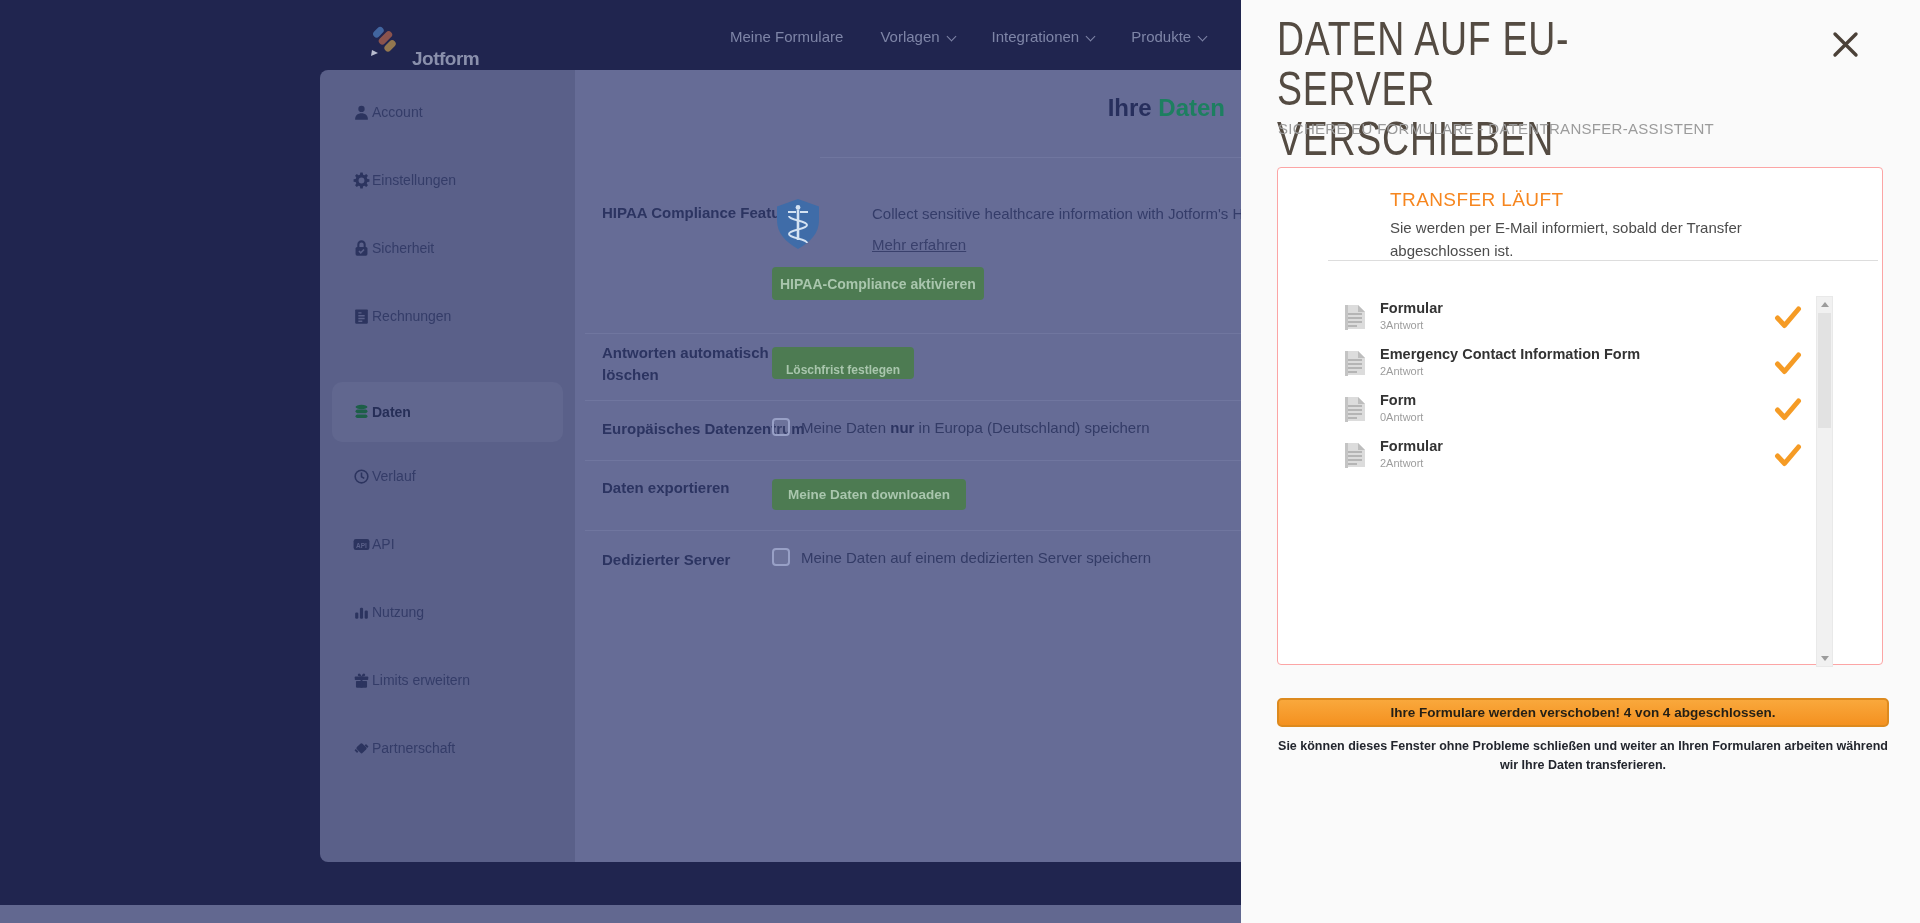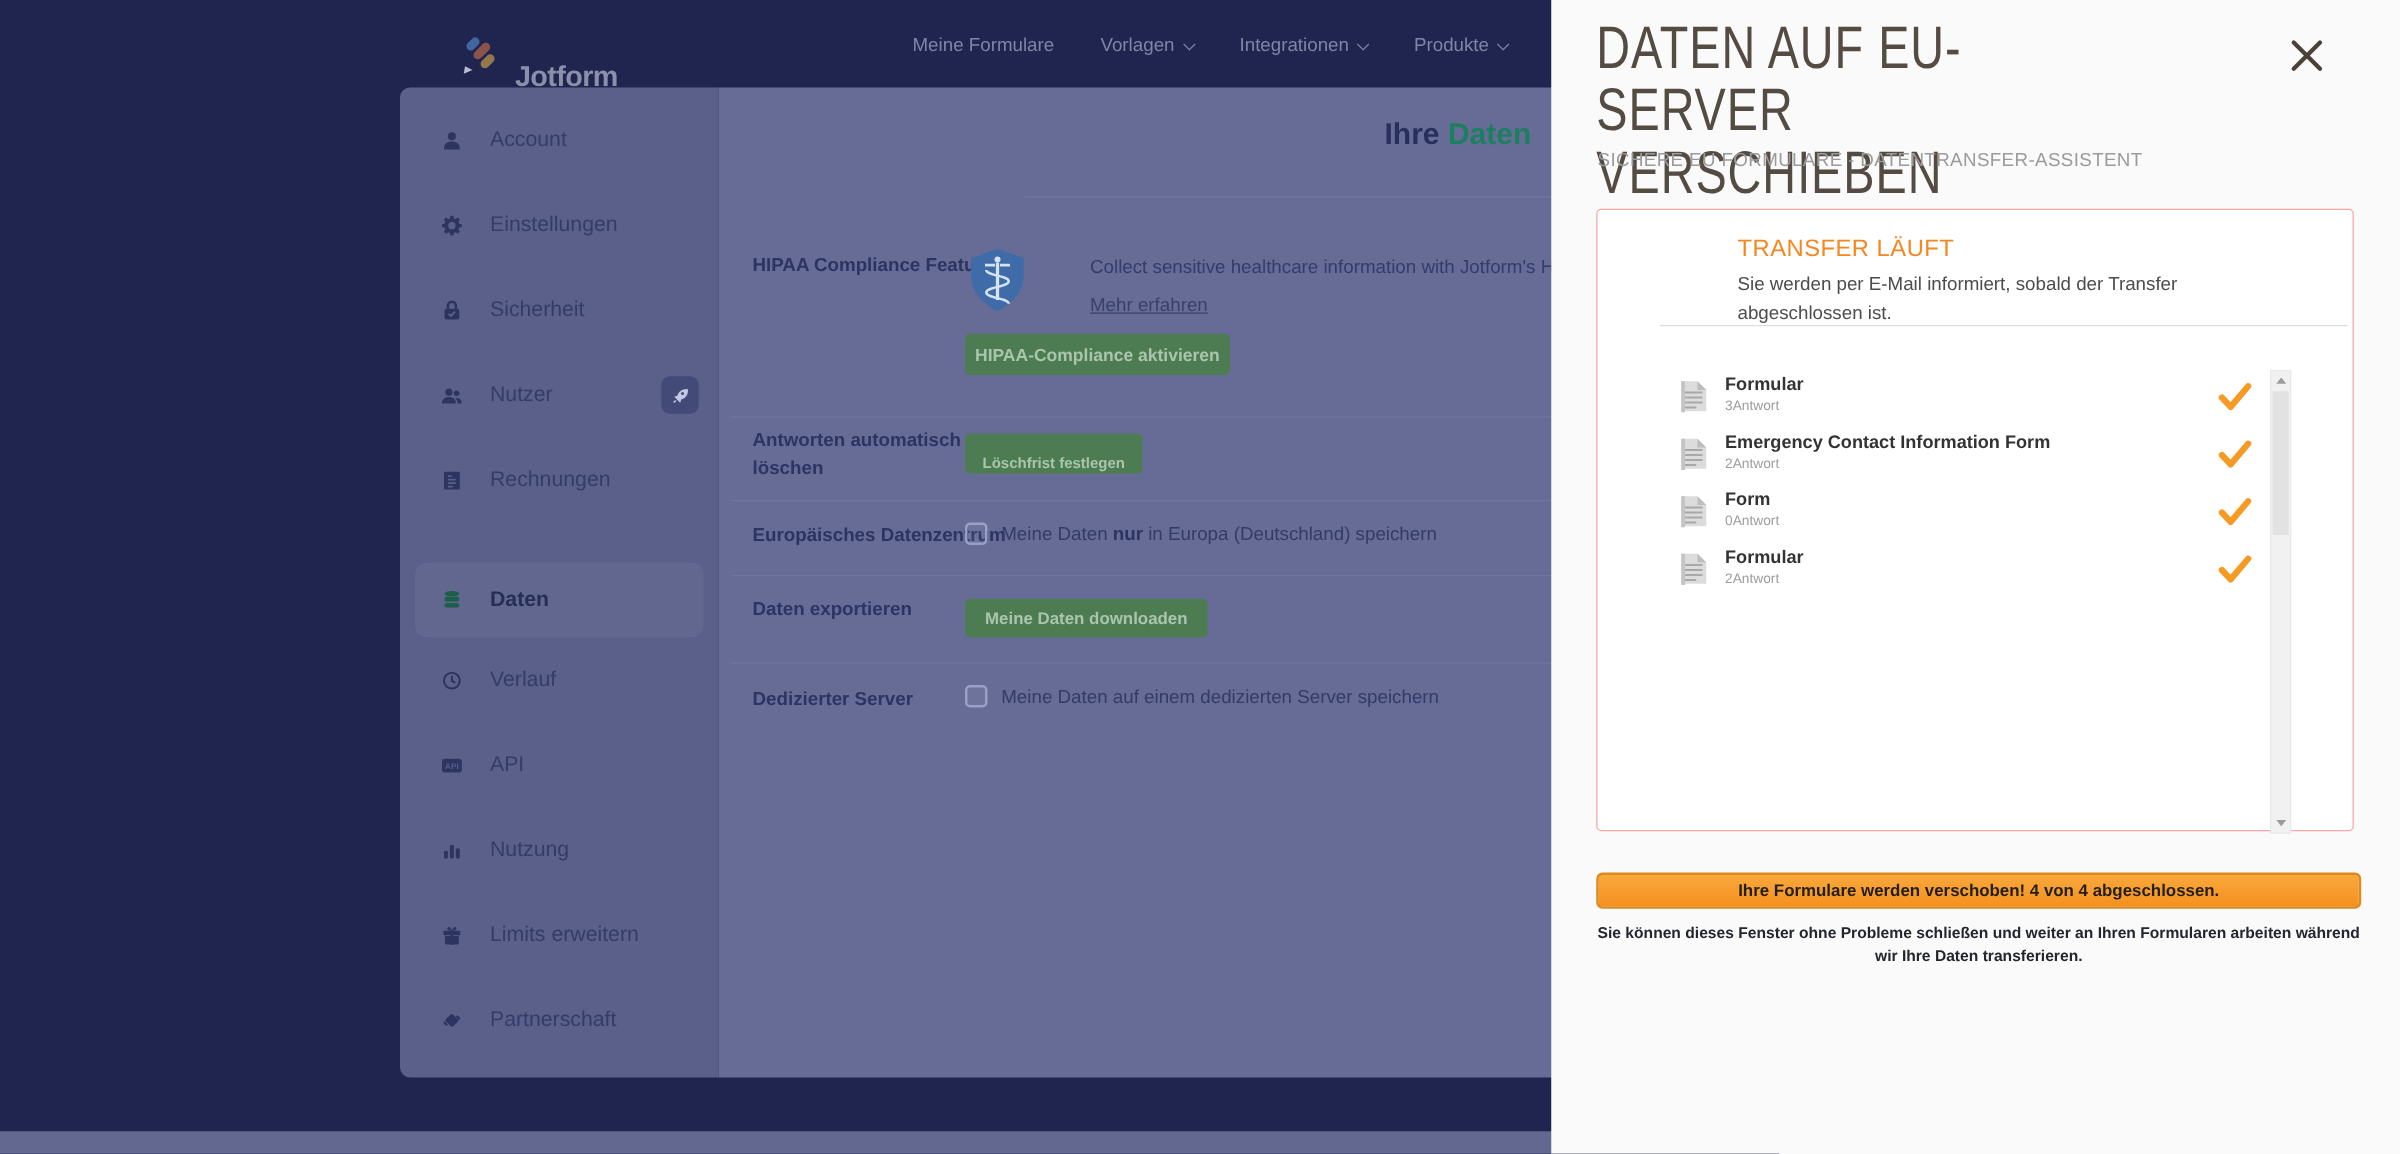--- a/index.html
+++ b/index.html
@@ -3,30 +3,30 @@
 <meta charset="utf-8">
 <style>
   * { margin:0; padding:0; box-sizing:border-box; }
   html,body { width:1920px; height:923px; overflow:hidden; }
   body { position:relative; background:#20254f; font-family:"Liberation Sans",sans-serif; }
 
   
   .header { position:absolute; left:0; top:0; width:1920px; height:73px; }
   .logo { position:absolute; left:366px; top:12px; display:flex; align-items:center; cursor:pointer; }
   .logo svg { width:34px; height:34px; }
-  .logo-text { margin-left:12px; font-size:23px; font-weight:bold; color:#8a90ac; letter-spacing:-0.5px;margin-top:36px; }
+  .logo-text { margin-left:12px; font-size:19px; font-weight:bold; color:#8a90ac; letter-spacing:-0.5px;margin-top:36px; }
   .nav { position:absolute; left:730px; top:0; height:73px; display:flex; align-items:center; gap:37px;justify-content:flex-end; }
   .nav-item { font-size:15px; color:#7e85a7; white-space:nowrap; cursor:pointer; }
   .chev { display:inline-block; width:7px; height:7px; border-right:1.7px solid #7e85a7; border-bottom:1.7px solid #7e85a7; transform:rotate(45deg); margin-left:8px; vertical-align:2px; }
 
   
   .sidebar { position:absolute; left:320px; top:70px; width:255px; height:792px; background:#5a6089; border-radius:8px 0 0 8px; padding-top:8px; }
   .side-item { position:relative; height:68px; display:flex; align-items:center; padding-left:32px; cursor:pointer; }
   .side-item svg { width:19px; height:19px; flex:none; fill:#2c345f; }
-  .side-label { margin-left:21px; font-size:17px; font-weight:500; color:#343c68; }
+  .side-label { margin-left:1px; font-size:14px; font-weight:500; color:#343c68; }
   .side-item.active { height:60px; margin:32px 12px 0; padding-left:20px; background:#61678f; border-radius:10px; }
   .side-item.active svg { fill:#1d5f48; }
   .side-item.active .side-label { font-weight:bold; color:#262e57; }
   .side-badge { position:absolute; right:16px; width:30px; height:30px; background:#434a77; border-radius:7px; display:flex; align-items:center; justify-content:center; }
   .side-badge svg { width:17px; height:17px; fill:#c3c9e0; }
 
   
   .content { position:absolute; left:575px; top:70px; width:1345px; height:792px; background:#666c96; border-radius:0 0 8px 0; }
   .page-title { position:absolute; left:330px; top:24px; width:320px; text-align:right; font-size:24px; font-weight:bold; }
   .title-pre { color:#272f5d; }
@@ -191,31 +191,20 @@
     </div>
 
     <div class="side-item">
       <svg>
         <use href="#i-lock"></use>
       </svg>
       <span class="side-label">Sicherheit</span>
 
     </div>
 
-    <div class="side-item">
-      <svg>
-        <use href="#i-users"></use>
-      </svg>
-      <span class="side-label">Nutzer</span>
-      <span class="side-badge">
-        <svg>
-          <use href="#i-rocket"></use>
-        </svg>
-      </span>
-    </div>
 
     <div class="side-item">
       <svg>
         <use href="#i-invoice"></use>
       </svg>
       <span class="side-label">Rechnungen</span>
 
     </div>
 
     <div class="side-item active">

